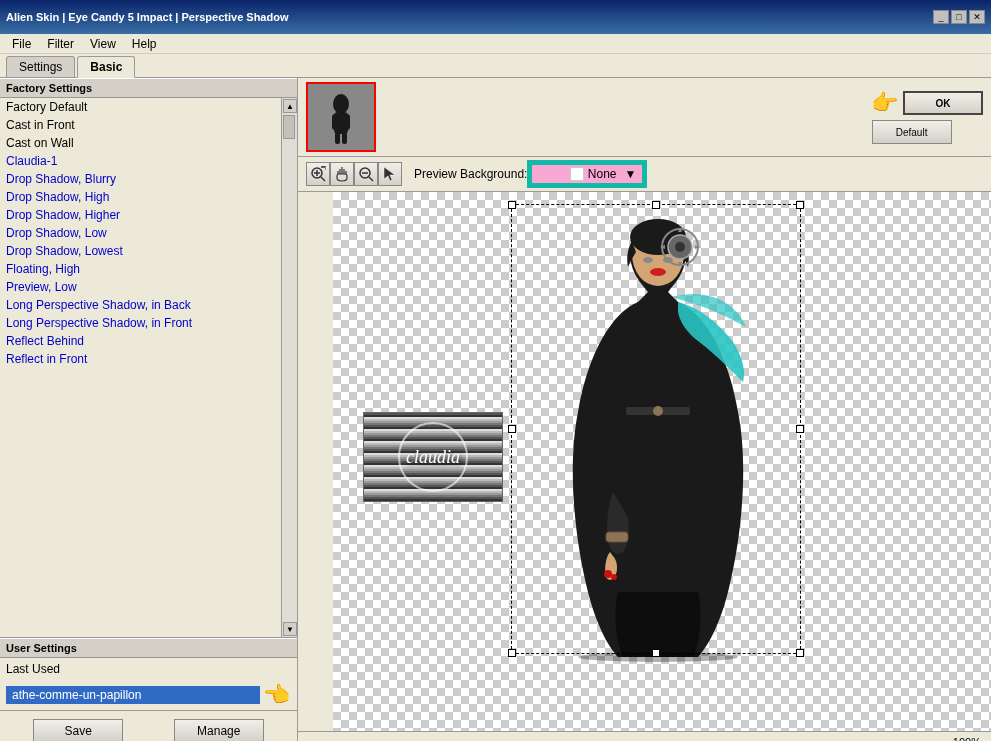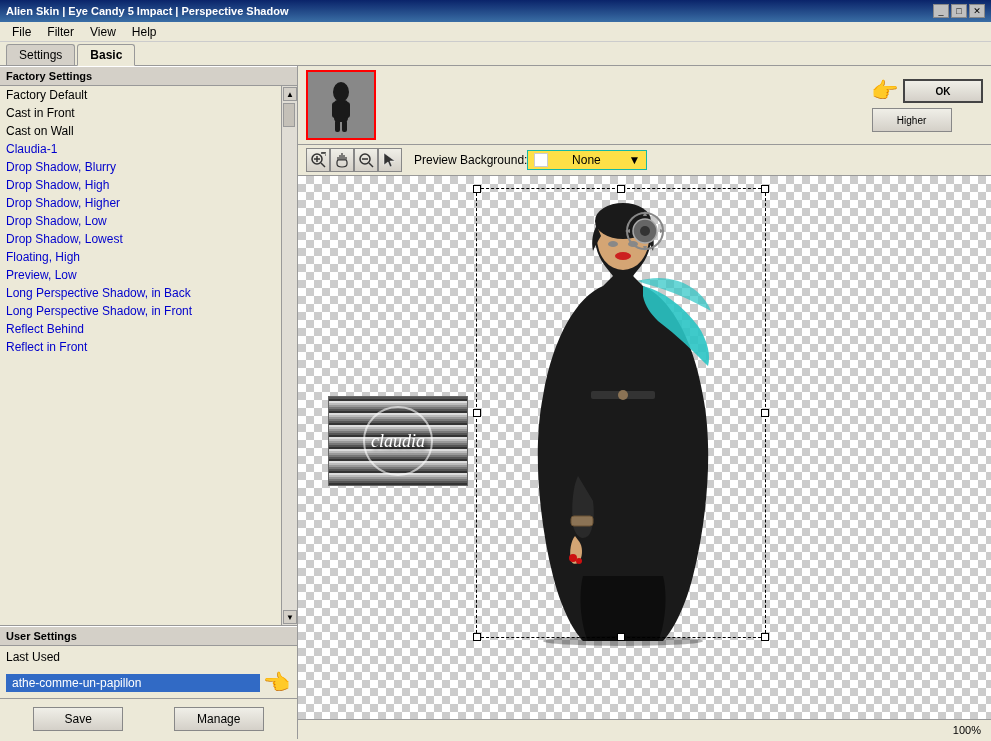--- a/index.html
+++ b/index.html
@@ -7,21 +7,21 @@
       font-family: 'Segoe UI', Tahoma, Geneva, Verdana, sans-serif;
       font-size: 12px;
       background: #ece9d8;
       width: 991px;
       height: 741px;
       overflow: hidden;
     }
     .title-bar {
       background: linear-gradient(to bottom, #0a246a, #3a6ea5);
       color: white;
-      height: 22px;
+      height: 34px;
       display: flex;
       align-items: center;
       padding: 8px 6px;
       justify-content: space-between;
       user-select: none;
     }
     .title-bar-text {
       font-size: 11px;
       font-weight: bold;
     }
@@ -209,20 +209,21 @@
       display: flex;
       align-items: center;
       justify-content: center;
       font-size: 12px;
     }
     .preview-area {
       flex: 1;
       background: repeating-conic-gradient(#ccc 0% 25%, #fff 0% 50%) 0 0 / 16px 16px;
       position: relative;
       overflow: hidden;
+      margin-left: 35px;
     }
     
     .fashion-figure {
       position: absolute;
       top: 20px;
       left: 185px;
       width: 280px;
       height: 450px;
     }
     
@@ -395,21 +396,21 @@
         </div>
       </div>
 
       <div style="flex:1;"></div>
 
       <div class="ok-cancel-area">
         <div style="position:relative;display:flex;align-items:center;">
           <span style="font-size:22px;color:#cc8800;margin-right:4px;">👉</span>
           <button class="ok-btn" style="font-weight:bold;">OK</button>
         </div>
-        <button class="cancel-btn">Higher</button>
+        <button class="cancel-btn">Default</button>
       </div>
     </div>
 
     <div class="toolbar-bar">
       <div class="tool-btn" title="Zoom In">
         <svg width="16" height="16" viewBox="0 0 16 16">
           <circle cx="7" cy="7" r="5" fill="none" stroke="#333" stroke-width="1.5"></circle>
           <line x1="11" y1="11" x2="15" y2="15" stroke="#333" stroke-width="1.5"></line>
           <line x1="7" y1="4" x2="7" y2="10" stroke="#333" stroke-width="1.5"></line>
           <line x1="4" y1="7" x2="10" y2="7" stroke="#333" stroke-width="1.5"></line>
@@ -429,21 +430,21 @@
           <line x1="4" y1="7" x2="10" y2="7" stroke="#333" stroke-width="1.5"></line>
         </svg>
       </div>
       <div class="tool-btn" title="Pointer">
         <svg width="16" height="16" viewBox="0 0 16 16">
           <polygon points="2,1 2,13 6,10 8,15 10,14 8,9 13,9" fill="#333" stroke="#fff" stroke-width="0.5"></polygon>
         </svg>
       </div>
 
       <span style="margin-left:12px;font-size:12px;">Preview Background:</span>
-      <div style="display:flex;align-items:center;border:1px solid #14b8a6;background:#fde047;padding:2px 6px;font-size:12px;cursor:pointer;min-width:120px;justify-content:space-between;">
+      <div style="display:flex;align-items:center;border:5px solid #14b8a6;background:#f9a8d4;padding:2px 6px;font-size:12px;cursor:pointer;min-width:120px;justify-content:flex-end;">
         <span style="display:inline-block;width:14px;height:14px;background:white;border:1px solid #ccc;margin-right:4px;"></span>
         <span>None</span>
         <span style="margin-left:8px;">▼</span>
       </div>
     </div>
 
     <div class="preview-area">
 
       <div class="watermark-box">
         <div class="watermark-circle"></div>

